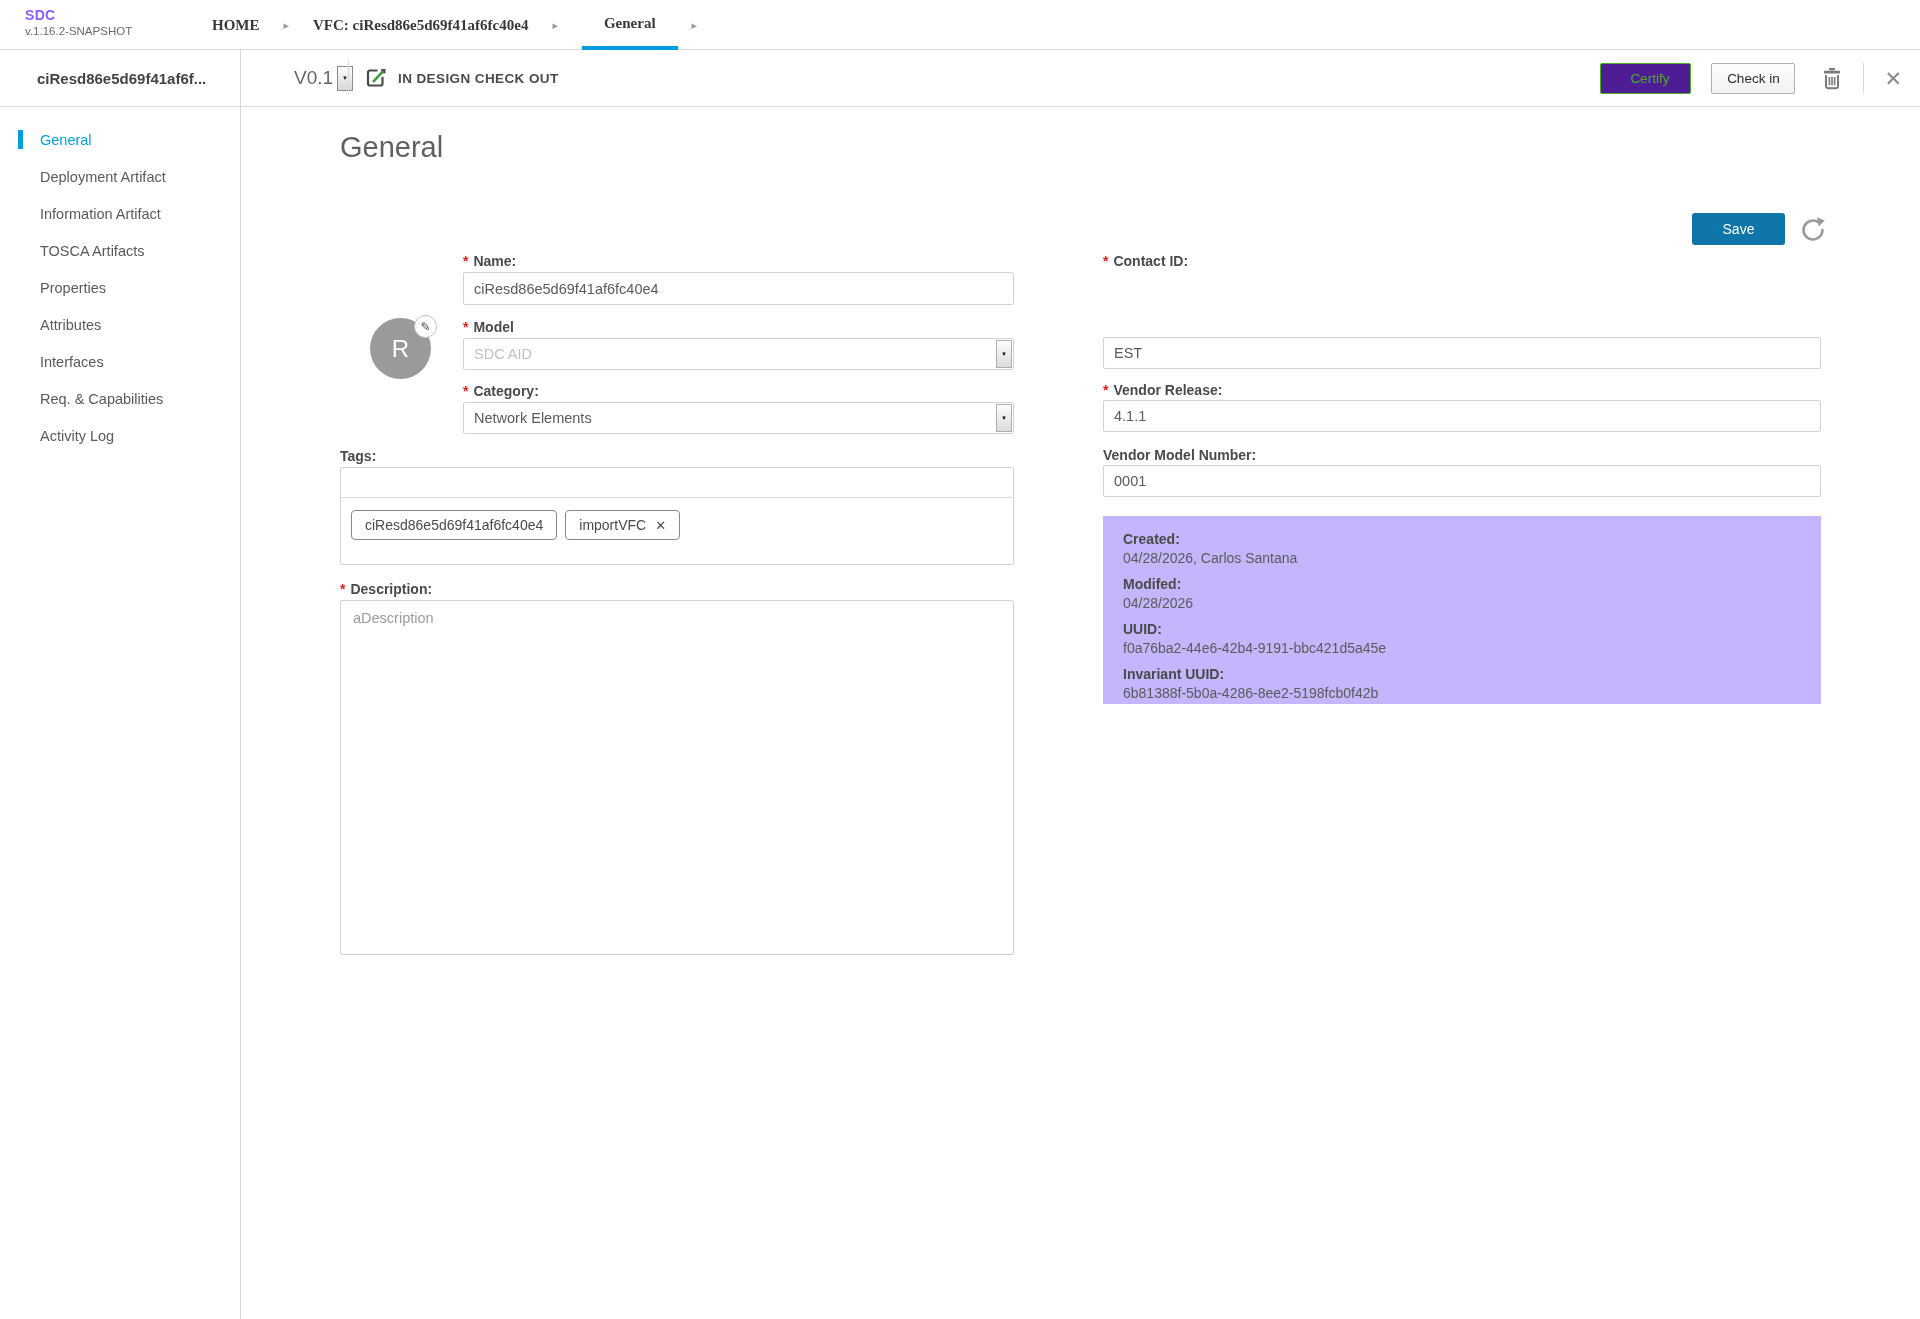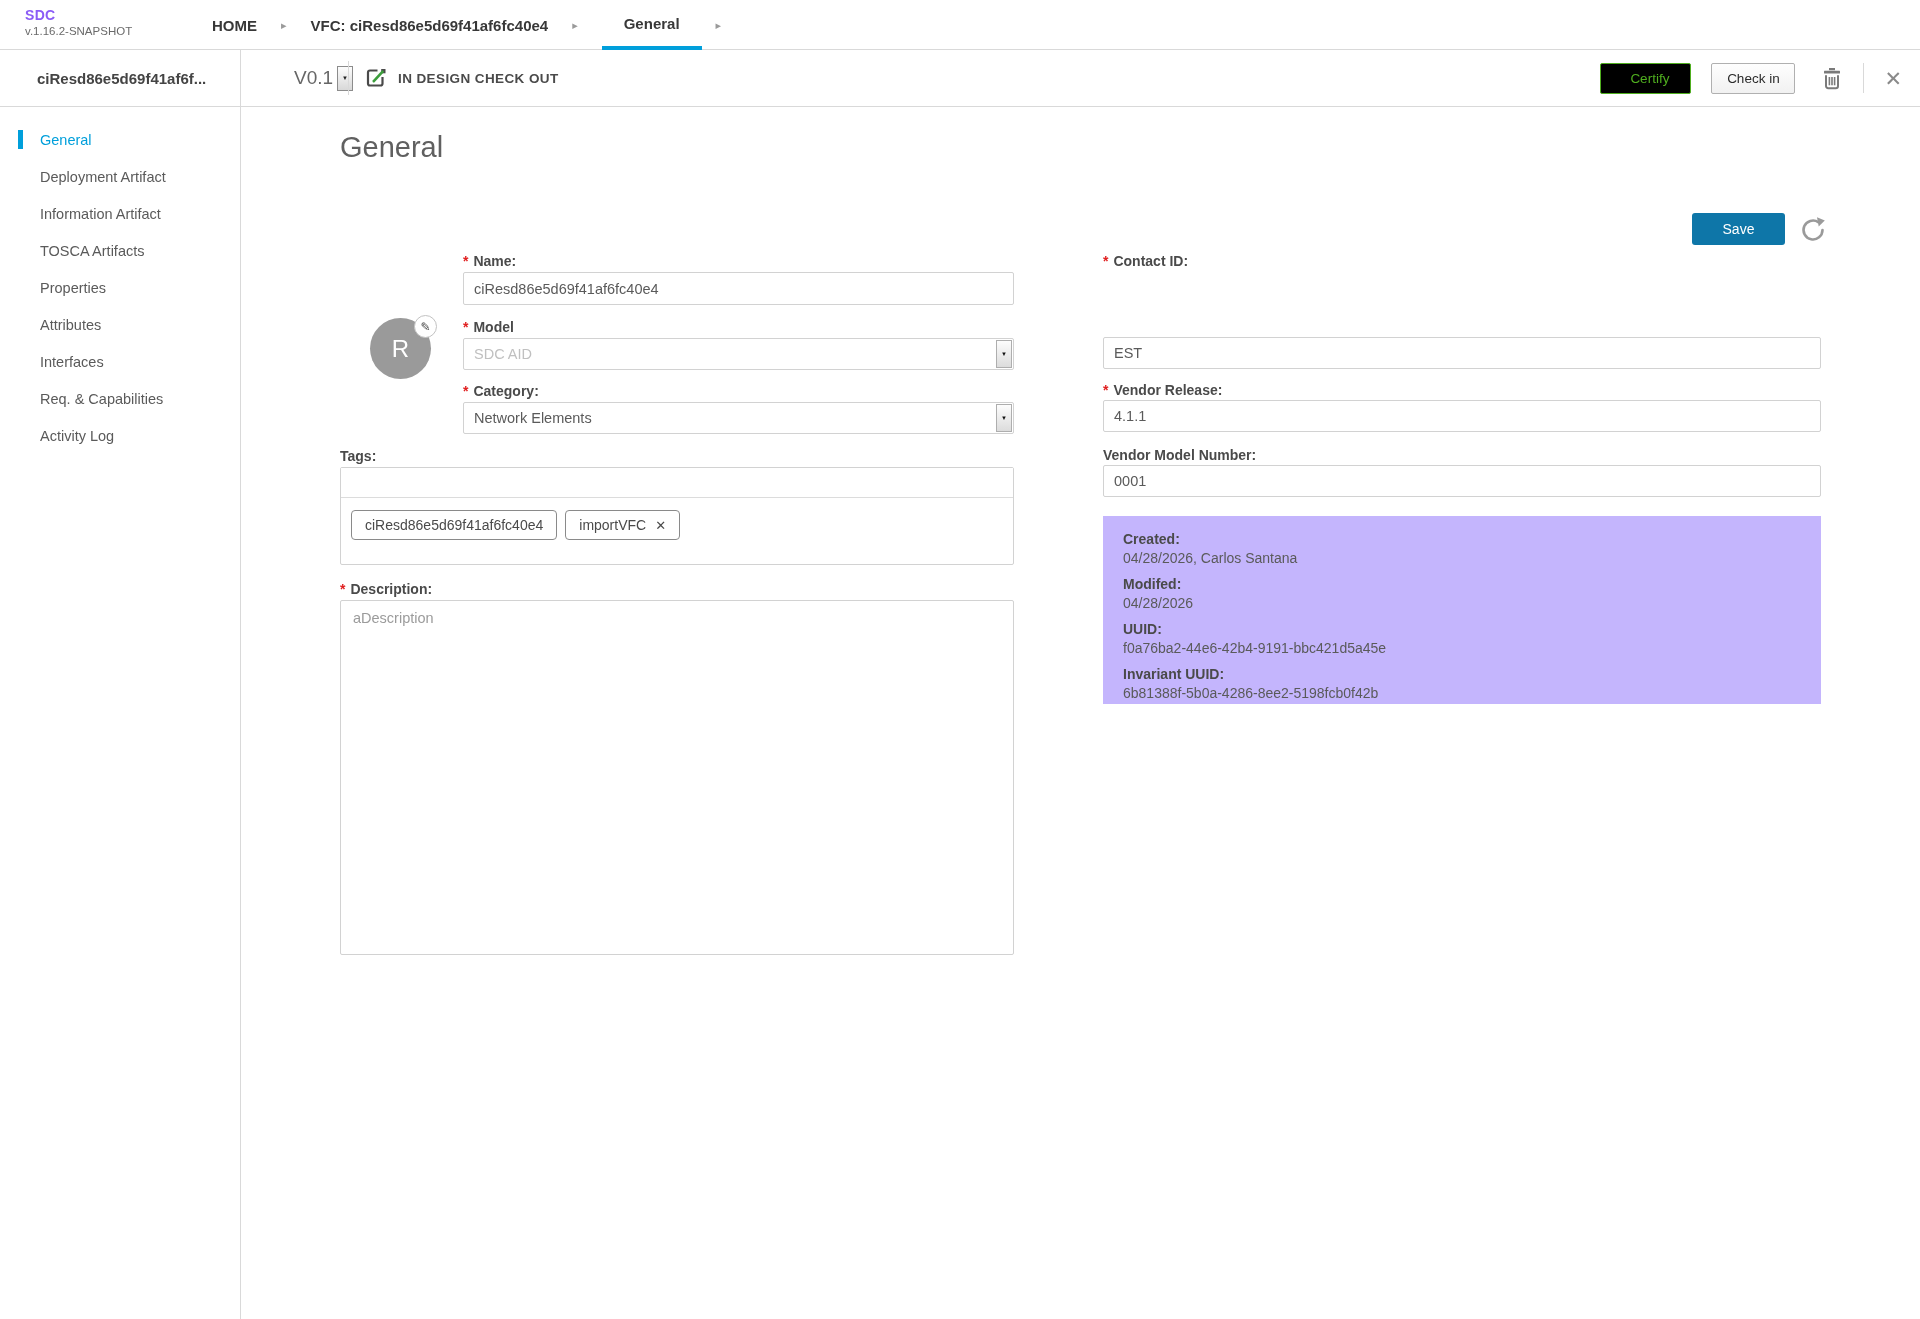--- a/index.html
+++ b/index.html
@@ -5,36 +5,36 @@
   * { margin:0; padding:0; box-sizing:border-box; }
   html,body { background:#ffffff; font-family:"Liberation Sans", sans-serif; }
   #page { position:relative; width:1920px; height:1319px; background:#fff; overflow:hidden; }
 
   
   .top-header { position:absolute; left:0; top:0; width:1920px; height:50px; background:#fff; border-bottom:1px solid #d9d9d9; z-index:5; }
   .logo { position:absolute; left:25px; top:7px; cursor:pointer; }
   .logo .sdc { font-size:14px; font-weight:bold; color:#8b5cf6; letter-spacing:.3px; }
   .logo .ver { font-size:11.5px; color:#6a6a6a; margin-top:2px; }
   .crumbs { position:absolute; left:212px; top:0; height:50px; display:flex; align-items:stretch; }
-  .crumb { display:flex; align-items:center; height:50px; font-size:15px; font-weight:600; color:#383838; cursor:pointer; white-space:nowrap; }
+  .crumb { display:flex; align-items:center; height:50px; font-size:15px; font-weight:600; color:#383838; cursor:pointer; white-space:nowrap;font-family:Liberation Serif, serif; }
   .crumb.active { padding:0 22px; border-bottom:4px solid #009fdb; }
   .crumb-arrow { display:flex; align-items:center; height:50px; color:#9a9a9a; font-size:11px; margin:0 24px; }
   .crumb-arrow.tail { margin:0 0 0 14px; }
 
   
   .sub-header { position:absolute; left:0; top:50px; width:1920px; height:57px; background:#fff; border-bottom:1px solid #d9d9d9; z-index:4; }
   .panel-title { position:absolute; left:0; top:0; width:241px; height:57px; border-right:1px solid #d9d9d9; display:flex; align-items:center; padding-left:37px; font-size:15px; font-weight:bold; color:#444; white-space:nowrap; overflow:hidden; }
   .version-wrap { position:absolute; left:294px; top:0; height:56px; display:flex; align-items:center; cursor:pointer; }
   .version-text { font-size:19px; color:#666; margin-right:4px; }
   .version-spinner { width:16px; height:25px; border:1px solid #8c8c8c; background:linear-gradient(#fdfdfd,#d8d8d8); display:flex; align-items:center; justify-content:center; font-size:6px; color:#222; }
   .vdivider { position:absolute; left:348px; top:11px; width:1px; height:34px; background:#d9d9d9; }
   .state-wrap { position:absolute; left:364px; top:0; height:56px; display:flex; align-items:center; gap:10px; }
   .state-text { font-size:13.5px; font-weight:bold; color:#4a4a4a; letter-spacing:.4px; }
   .hdr-actions { position:absolute; right:18px; top:0; height:56px; display:flex; align-items:center; }
-  .btn-certify { width:91px; height:31px; background:#000000; border:1px solid #4fae1f; color:#4fae1f; font-size:13.5px; border-radius:2px; cursor:pointer; font-family:inherit;padding-left:8px; }
+  .btn-certify { width:91px; height:31px; background:#4c1d95; border:1px solid #4fae1f; color:#4fae1f; font-size:13.5px; border-radius:2px; cursor:pointer; font-family:inherit;padding-left:8px; }
   .btn-checkin { width:84px; height:31px; margin-left:20px; background:linear-gradient(#fefefe,#f1f1f1); border:1px solid #b0b0b0; color:#2b2b2b; font-size:13.5px; border-radius:2px; cursor:pointer; font-family:inherit; }
   .icon-btn { background:none; border:none; cursor:pointer; display:flex; align-items:center; justify-content:center; }
   .trash-btn { margin-left:26px; }
   .actions-divider { width:1px; height:30px; background:#d9d9d9; margin:0 20px; }
   .close-btn { font-size:21px; color:#8a8a8a; line-height:1; }
 
   
   .sidebar { position:absolute; left:0; top:107px; width:241px; bottom:0; background:#fff; border-right:1px solid #d9d9d9; padding-top:14px; }
   .side-item { position:relative; height:37px; display:flex; align-items:center; padding-left:40px; font-size:14.5px; color:#5a5a5a; cursor:pointer; white-space:nowrap; }
   .side-item .active-bar { display:none; position:absolute; left:18px; top:9px; width:5px; height:19px; background:#009fdb; }

